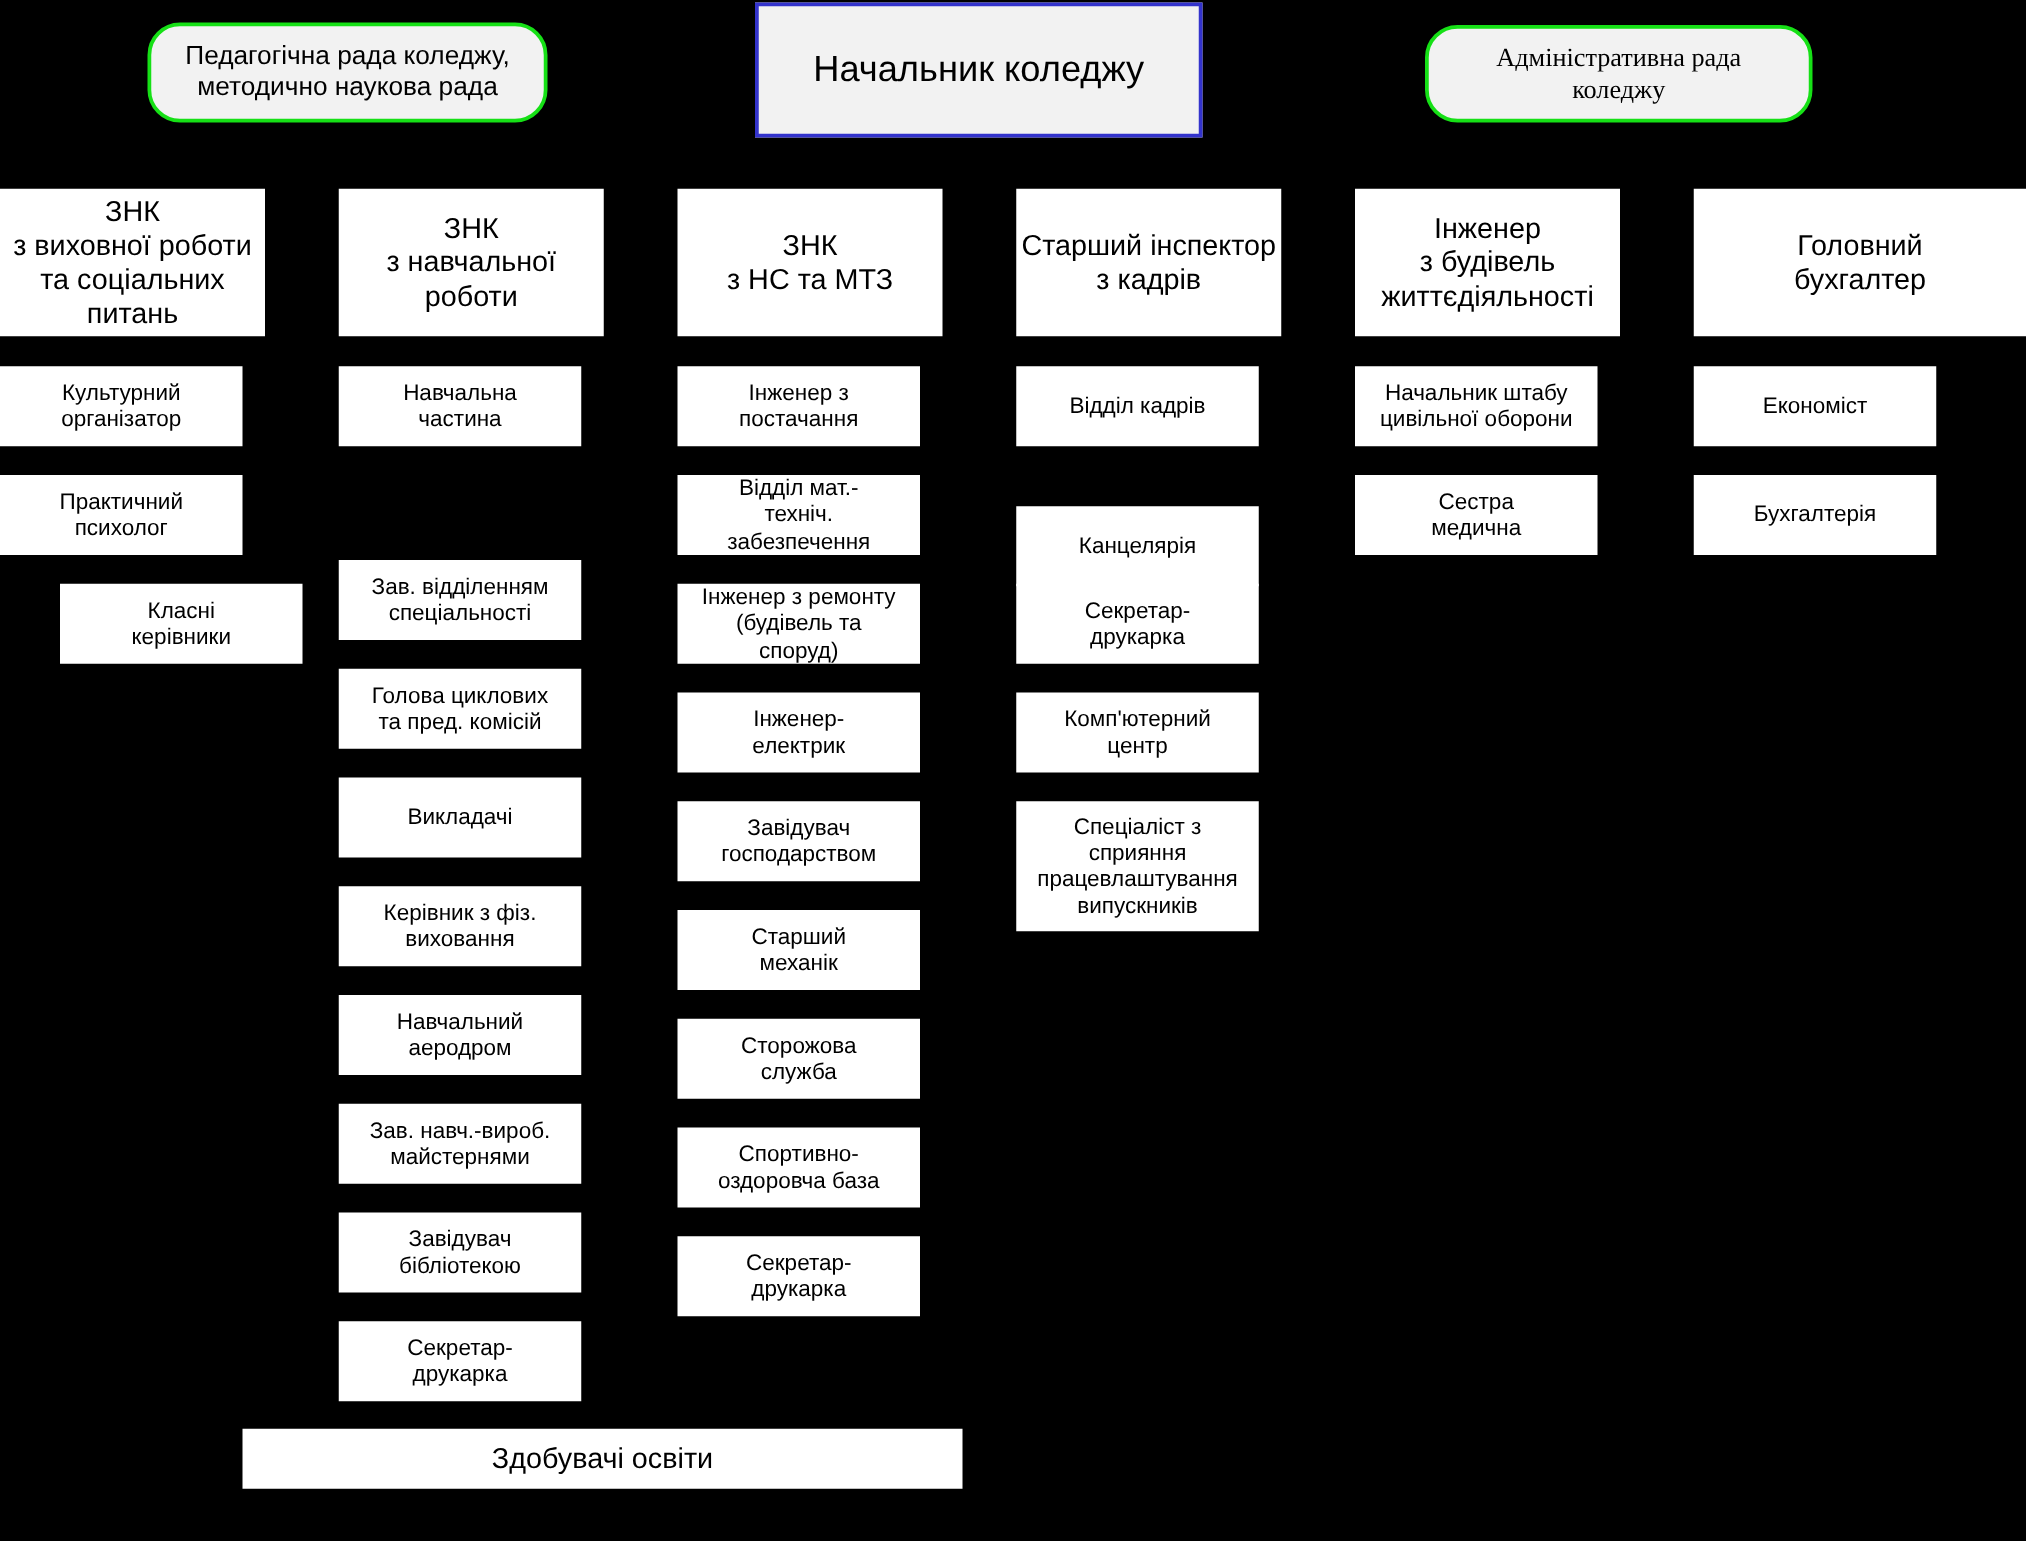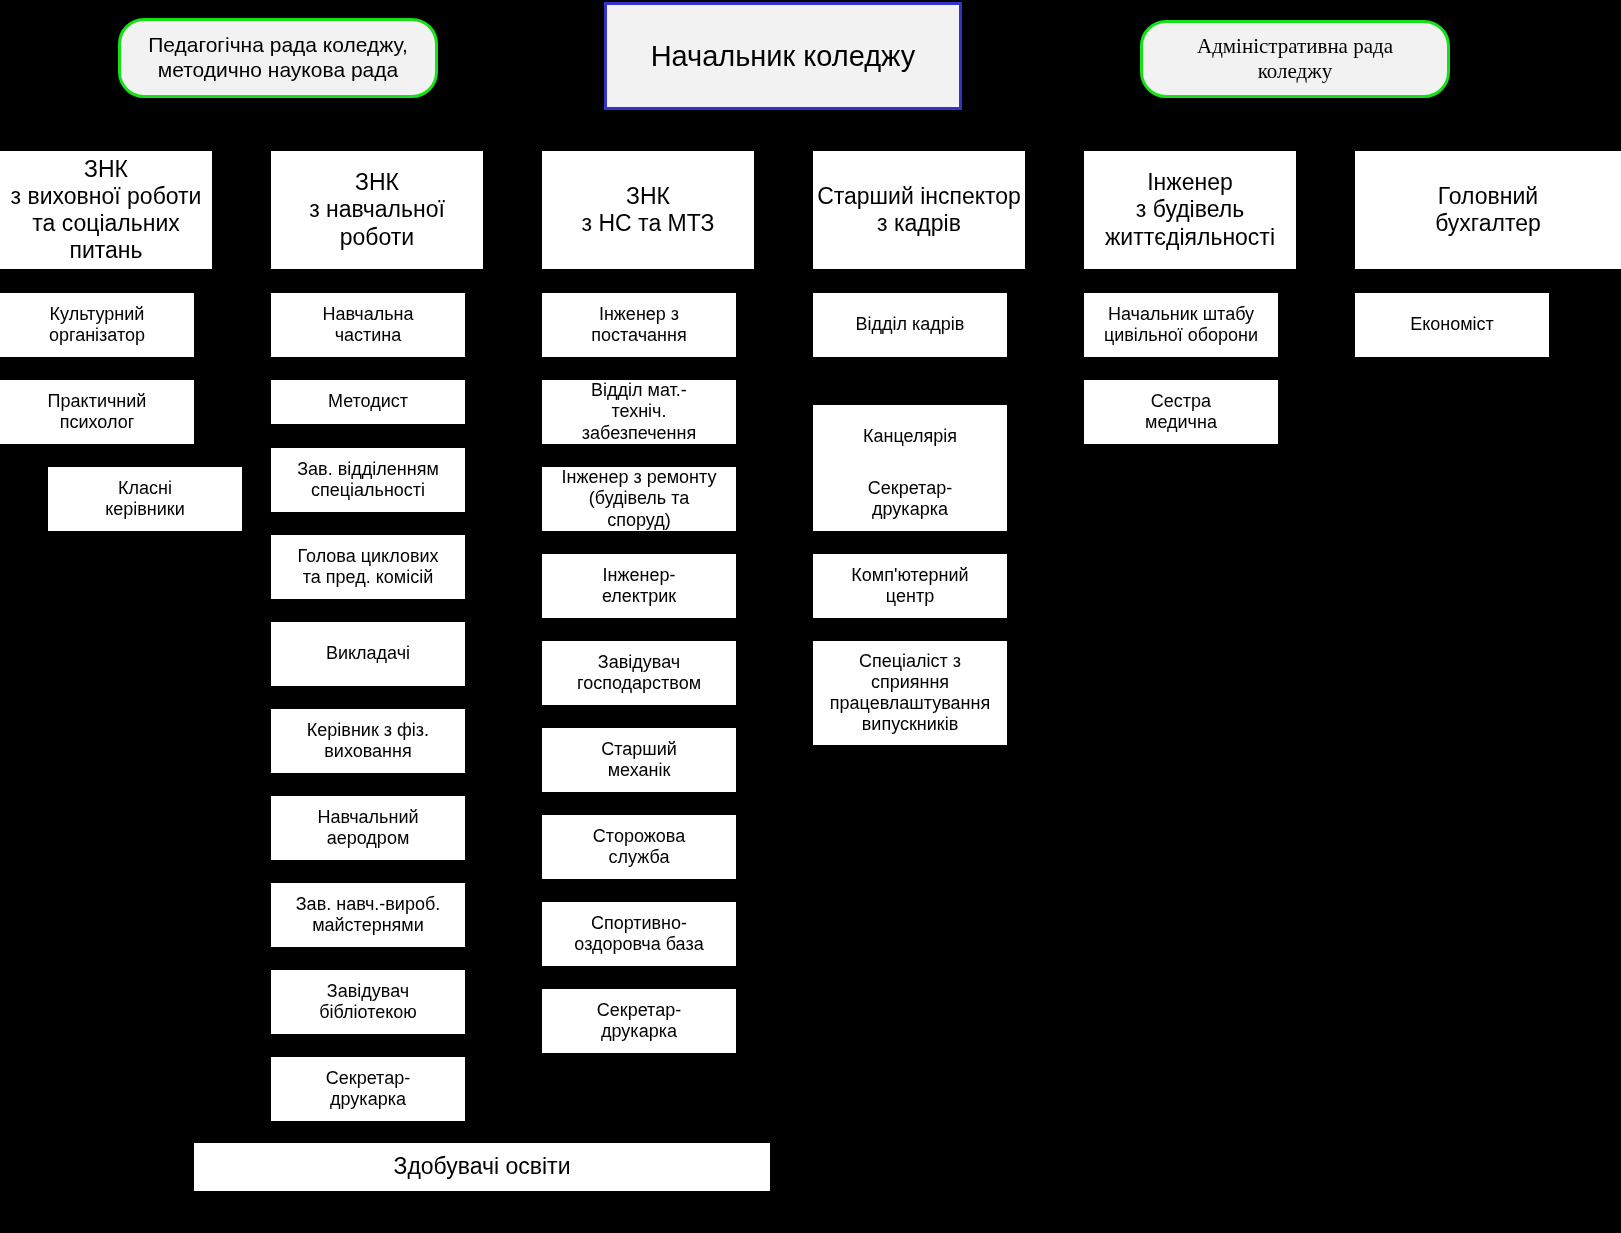--- a/index.html
+++ b/index.html
@@ -80,21 +80,20 @@
   <div class="node unit" style="left:0px; top:380px; width:194px; height:64px;">Практичний
 психолог</div>
   <div class="node unit" style="left:0px; top:467px; width:194px; height:64px;margin-left:48px;">Класні
 керівники</div>
 
   <div class="node head" style="left:271px; top:151px; width:212px; height:118px;">ЗНК
 з навчальної
 роботи</div>
   <div class="node unit" style="left:271px; top:293px; width:194px; height:64px;">Навчальна
 частина</div>
-  <div class="node unit" style="left:271px; top:380px; width:194px; height:44px;">Методист</div>
   <div class="node unit" style="left:271px; top:448px; width:194px; height:64px;">Зав. відділенням
 спеціальності</div>
   <div class="node unit" style="left:271px; top:535px; width:194px; height:64px;">Голова циклових
 та пред. комісій</div>
   <div class="node unit" style="left:271px; top:622px; width:194px; height:64px;">Викладачі</div>
   <div class="node unit" style="left:271px; top:709px; width:194px; height:64px;">Керівник з фіз.
 виховання</div>
   <div class="node unit" style="left:271px; top:796px; width:194px; height:64px;">Навчальний
 аеродром</div>
   <div class="node unit" style="left:271px; top:883px; width:194px; height:64px;">Зав. навч.-вироб.
@@ -144,16 +143,17 @@
 з будівель
 життєдіяльності</div>
   <div class="node unit" style="left:1084px; top:293px; width:194px; height:64px;">Начальник штабу
 цивільної оборони</div>
   <div class="node unit" style="left:1084px; top:380px; width:194px; height:64px;">Сестра
 медична</div>
 
   <div class="node head" style="left:1355px; top:151px; width:266px; height:118px;">Головний
 бухгалтер</div>
   <div class="node unit" style="left:1355px; top:293px; width:194px; height:64px;">Економіст</div>
+  <div class="node unit" style="left:1355px; top:380px; width:194px; height:64px;">Бухгалтерія</div>
 
   <div class="node students" style="left:194px; top:1143px; width:576px; height:48px;">Здобувачі освіти</div>
 
 </div>
 
 </body></html>

